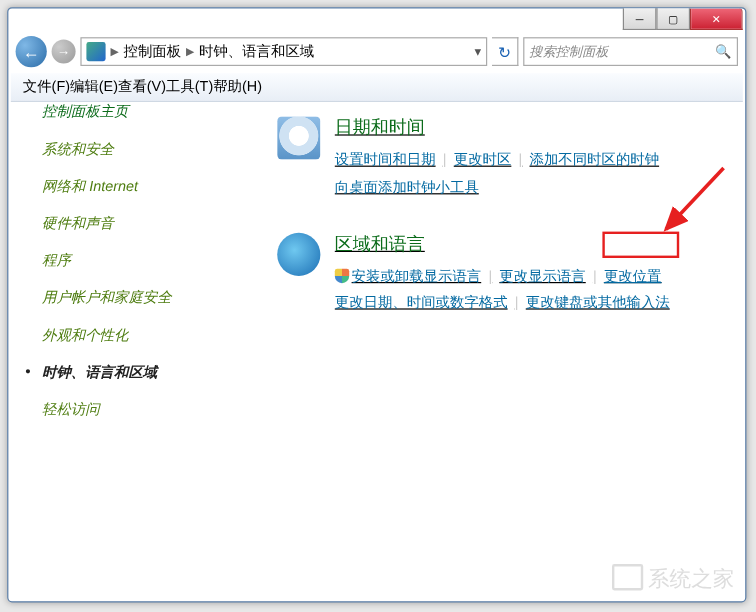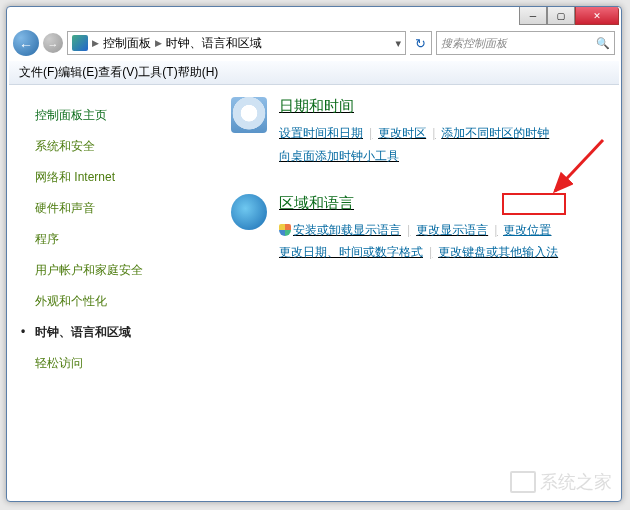--- a/index.html
+++ b/index.html
@@ -13,39 +13,39 @@
 .nav-fwd { width: 20px; height: 20px; border-radius: 50%; background: radial-gradient(circle at 30% 30%, #ccc, #999); display: flex; align-items: center; justify-content: center; color: #fff; font-size: 11px; }
 .crumbs { flex: 1; height: 24px; border: 1px solid #aaa; background: #fff; display: flex; align-items: center; padding: 0 4px; font-size: 12px; gap: 4px; }
 .crumb-icon { width: 16px; height: 16px; background: linear-gradient(135deg,#4a8,#26c); border-radius: 2px; }
 .crumb-sep { color: #666; font-size: 9px; }
 .crumb-end { margin-left: auto; display: flex; align-items: center; gap: 4px; color: #555; font-size: 11px; }
 .refresh { width: 22px; height: 24px; border: 1px solid #aaa; border-left: none; display: flex; align-items: center; justify-content: center; color: #1961b3; font-size: 13px; }
 .searchbox { width: 179px; height: 24px; border: 1px solid #aaa; display: flex; align-items: center; padding: 0 4px; font-size: 11px; color: #888; font-style: italic; }
 .searchbox .mag { margin-left: auto; font-style: normal; color: #3a7abf; }
 .menubar { position: absolute; left: 2px; right: 2px; top: 54px; height: 24px; background: linear-gradient(#fafcff,#e8eef6); border-bottom: 1px solid #cfd8e3; display: flex; align-items: center; padding: 0 10px; font-size: 12px; }
 .content { position: absolute; left: 2px; right: 2px; top: 78px; bottom: 2px; display: flex; background: #fff; }
-.sidebar { width: 204px; padding: 22px 12px; }
+.sidebar { width: 204px; padding: 0 12px; font-style: italic; }
 .side-title { font-size: 12px; color: #0b6b1a; margin-bottom: 14px; padding-left: 14px; }
 .side-link { font-size: 12px; color: #4d7c0f; margin-bottom: 14px; padding-left: 14px; cursor: pointer; }
 .side-link.active { color: #222; font-weight: bold; position: relative; }
 .side-link.active::before { content: "•"; position: absolute; left: 0; }
 .main { flex: 1; padding: 12px 18px; }
 .category { display: flex; gap: 12px; margin-bottom: 26px; text-decoration: underline; }
 .cat-icon { width: 36px; height: 36px; flex-shrink: 0; }
 .cat-icon.clock { background: radial-gradient(circle at 50% 45%, #fff 30%, #cfe2f3 32%, #cfe2f3 60%, transparent 62%), linear-gradient(#8fbde6,#5a94c8); border-radius: 4px; position: relative; }
 .cat-icon.globe { background: radial-gradient(circle at 40% 40%, #6fc8f0, #1a6db3); border-radius: 50%; position: relative; }
 .cat-body { flex: 1; }
 .cat-title { color: #0b6b1a; font-size: 15px; margin-bottom: 6px; }
 .cat-links { font-size: 12px; line-height: 1.9; }
 .cat-links a { color: #0369a1; text-decoration: none; cursor: pointer; }
 .cat-links .sep { color: #ccc; margin: 0 6px; }
 .shield { display: inline-block; width: 12px; height: 12px; vertical-align: -2px; margin-right: 2px; background: conic-gradient(#e74 0 25%, #4b8 0 50%, #48c 0 75%, #ec4 0); border-radius: 2px 2px 50% 50%; }
 .highlight-box { position: absolute; border: 2px solid #e62020; pointer-events: none; }
 .arrow-svg { position: absolute; pointer-events: none; }
-.watermark { position: absolute; right: 18px; bottom: 16px; color: rgba(120,120,120,.25); font-size: 18px; display: flex; align-items: center; gap: 4px; }
+.watermark { position: absolute; right: 18px; bottom: 16px; color: rgba(120,120,120,.25); font-size: 18px; display: flex; gap: 4px; }
 .wm-logo { width: 26px; height: 22px; border: 2px solid rgba(120,120,120,.25); border-radius: 2px; position: relative; }
 </style>
 </head>
 <body>
 
 <div class="window">
   <div class="titlebar-controls">
     <div class="titlebar-btn">─</div>
     <div class="titlebar-btn">▢</div>
     <div class="titlebar-btn close">✕</div>

